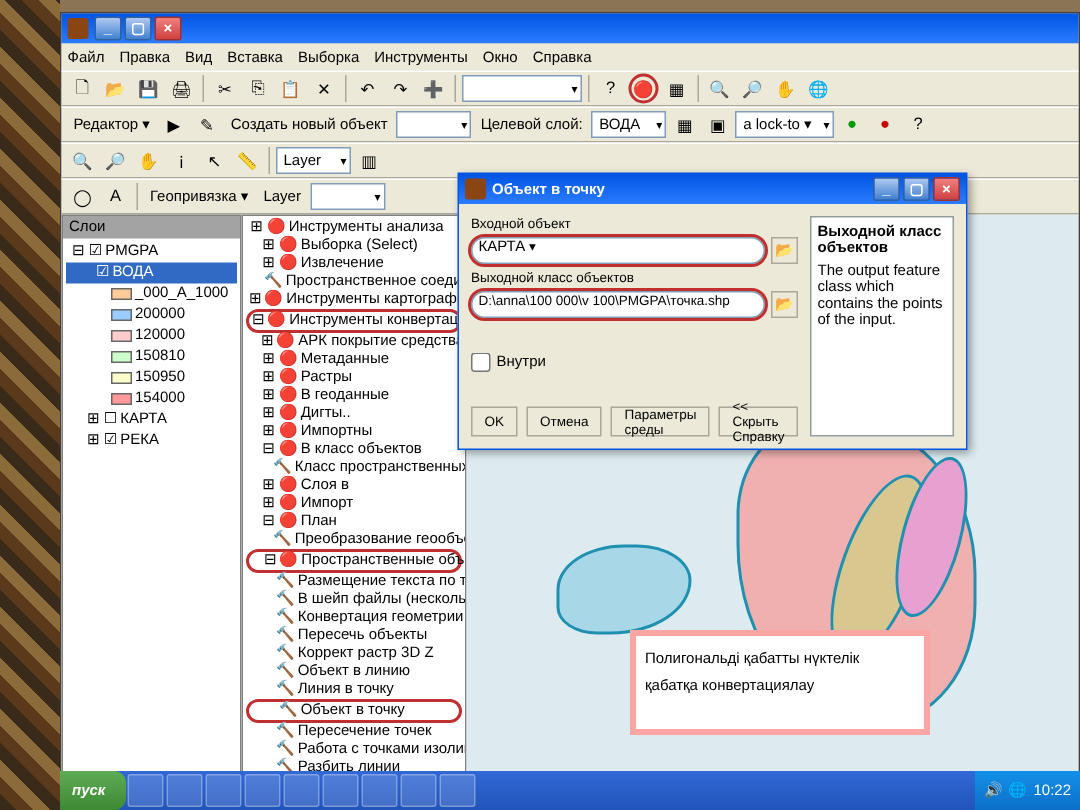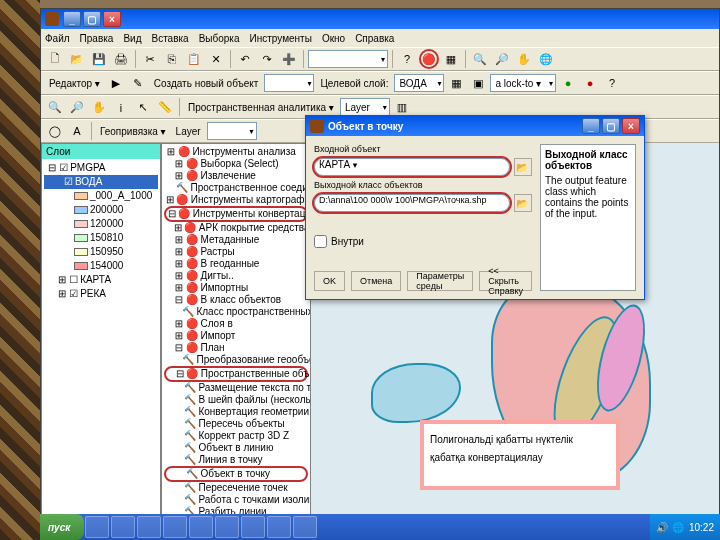--- a/index.html
+++ b/index.html
@@ -15,21 +15,21 @@
 .menubar { height: 18px; background: #ece9d8; display: flex; align-items: center; padding: 0 4px; gap: 10px; color: #000; }
 .toolbar { height: 24px; background: #ece9d8; border-top: 1px solid #fff; border-bottom: 1px solid #aca899; display: flex; align-items: center; padding: 0 4px; gap: 2px; }
 .tbtn { width: 20px; height: 20px; border: 1px solid transparent; display: flex; align-items: center; justify-content: center; font-size: 11px; }
 .tsep { width: 1px; height: 18px; background: #aca899; margin: 0 2px; }
 .tlabel { font-size: 10px; color: #000; margin: 0 4px; }
 .tcombo { height: 18px; background: #fff; border: 1px solid #7f9db9; padding: 0 14px 0 4px; display: flex; align-items: center; font-size: 10px; position: relative; min-width: 50px; }
 .tcombo::after { content: "▾"; position: absolute; right: 2px; font-size: 8px; }
 .circled { border: 2px solid #c03030; border-radius: 50%; padding: 1px; }
 .workspace { display: flex; height: calc(100% - 134px); }
 .toc { width: 120px; background: #fff; border: 1px solid #808080; overflow: hidden; }
-.toc-title { background: #5eead4; padding: 2px 4px; font-size: 10px; }
+.toc-title { background: #a3a3a3; padding: 2px 4px; font-size: 10px; }
 .toc-tree { padding: 2px; font-size: 9px; line-height: 14px; }
 .toc-item { display: flex; align-items: center; gap: 2px; padding-left: 4px; }
 .toc-item.sel { background: #316ac5; color: #fff; }
 .toc-swatch { width: 14px; height: 8px; border: 1px solid #666; }
 .cat { width: 150px; background: #fff; border: 1px solid #808080; overflow: hidden; font-size: 8px; }
 .cat-tree { padding: 2px; line-height: 12px; }
 .cat-item { display: flex; align-items: center; gap: 2px; padding-left: 2px; white-space: nowrap; }
 .cat-item .sym { width: 10px; display: inline-block; text-align: center; }
 .cat-item.hl { border: 2px solid #c03030; border-radius: 8px; }
 .mapview { flex: 1; background: #ddebf0; position: relative; overflow: hidden; }
@@ -125,21 +125,20 @@
   </div>
 
   <div class="toolbar">
     <div class="tbtn">🔍</div>
     <div class="tbtn">🔎</div>
     <div class="tbtn">✋</div>
     <div class="tbtn">ℹ</div>
     <div class="tbtn">↖</div>
     <div class="tbtn">📏</div>
     <div class="tsep"></div>
-    <span class="tlabel">Пространственная аналитика ▾</span>
     <div class="tcombo">Layer</div>
     <div class="tbtn">▥</div>
   </div>
 
   <div class="toolbar">
     <div class="tbtn">◯</div>
     <div class="tbtn">A</div>
     <div class="tsep"></div>
     <span class="tlabel">Геопривязка ▾</span>
     <span class="tlabel">Layer</span>

